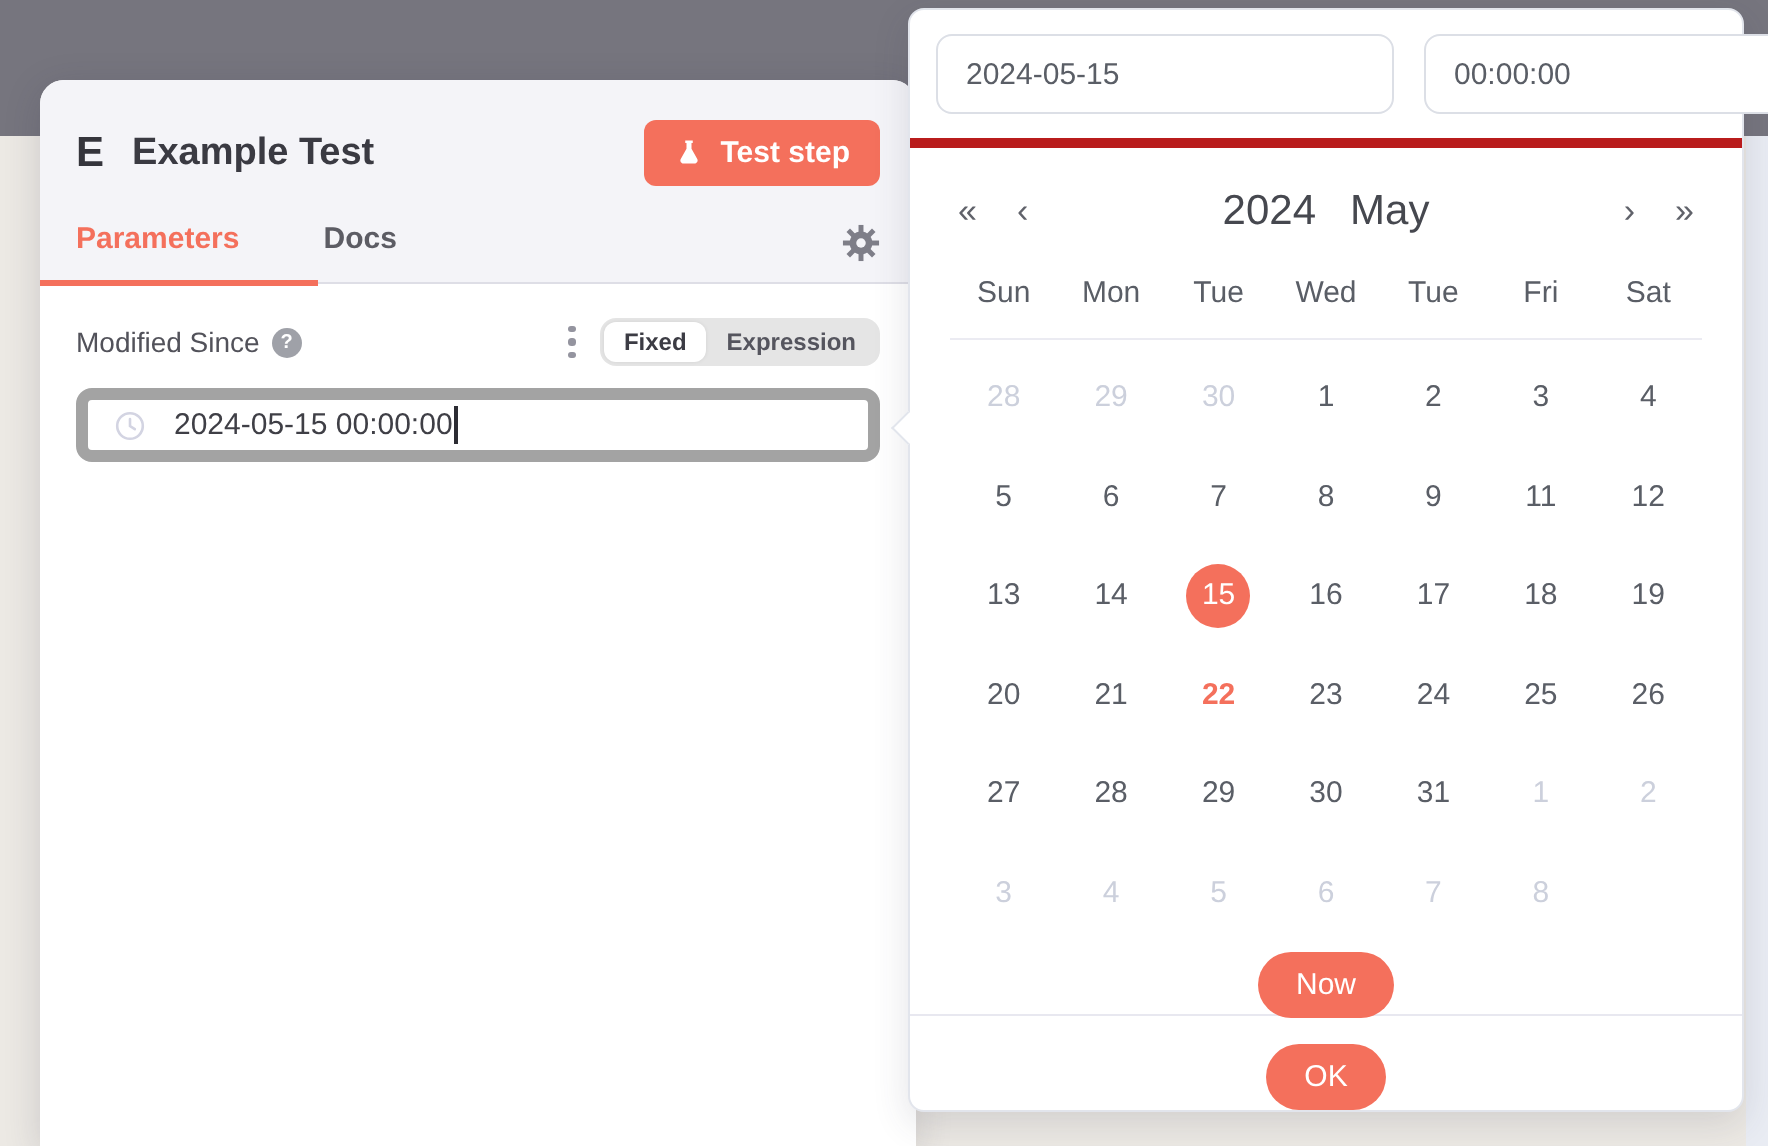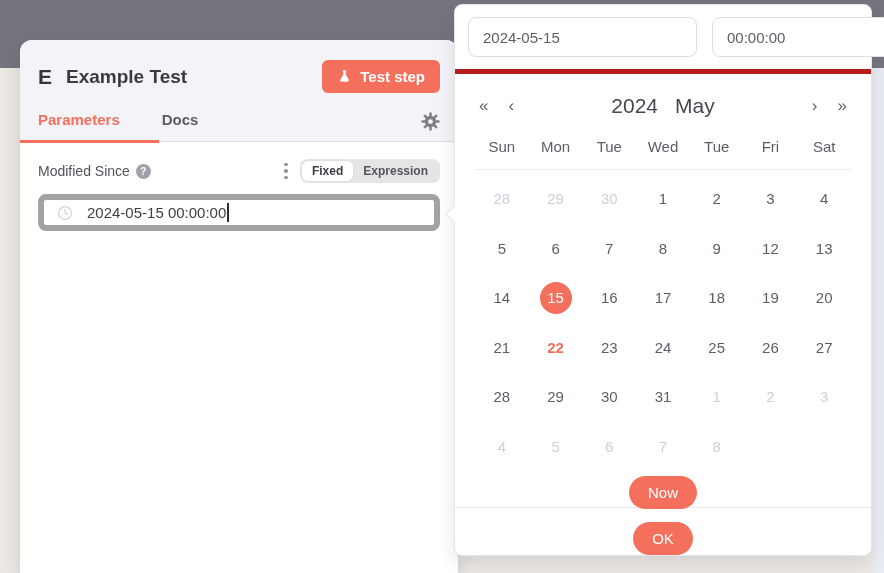--- a/index.html
+++ b/index.html
@@ -244,20 +244,23 @@
       <div class="day-cell">
         <span>7</span>
       </div>
       <div class="day-cell">
         <span>8</span>
       </div>
       <div class="day-cell">
         <span>9</span>
       </div>
       <div class="day-cell">
+        <span>11</span>
+      </div>
+      <div class="day-cell">
         <span>12</span>
       </div>
       <div class="day-cell">
         <span>13</span>
       </div>
       <div class="day-cell">
         <span>14</span>
       </div>
       <div class="day-cell selected">
         <span>15</span>

